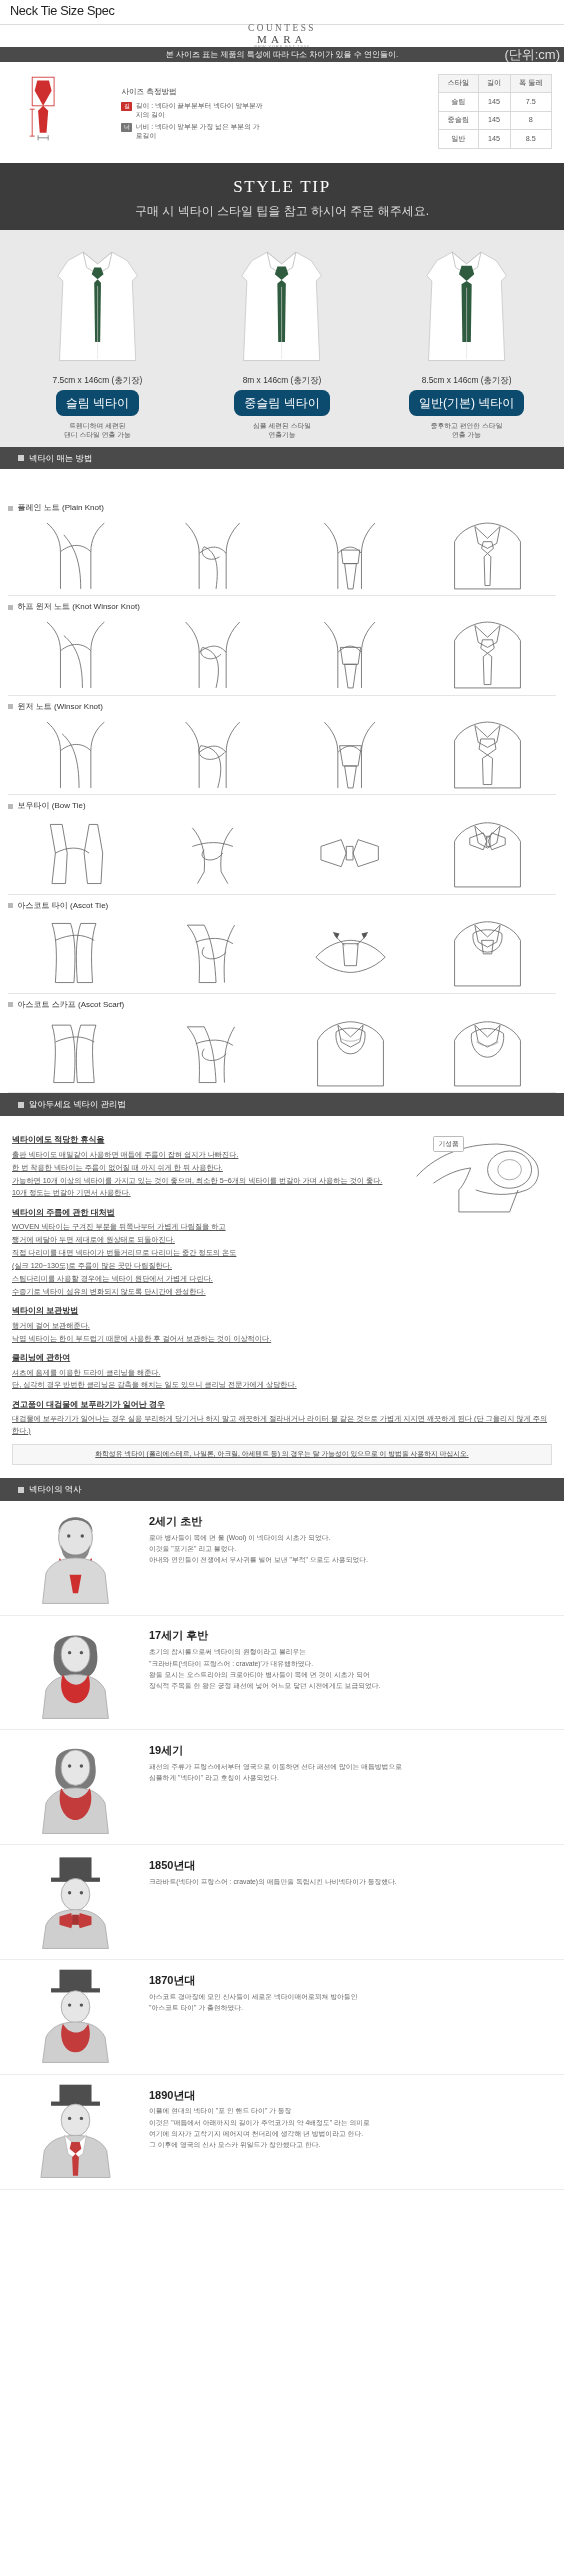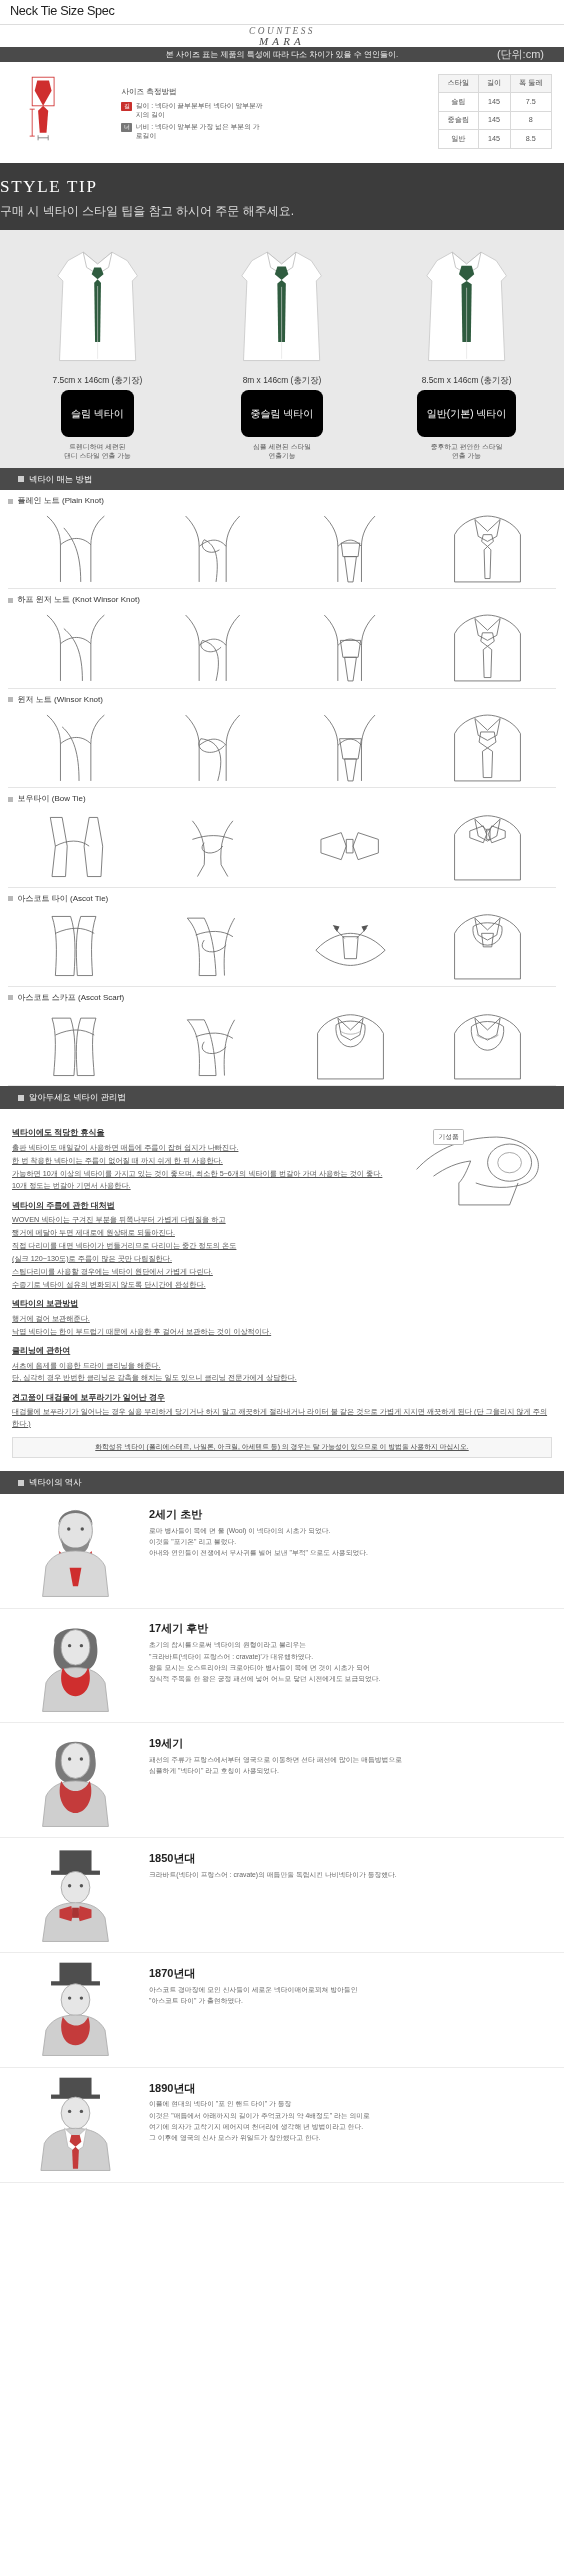--- a/index.html
+++ b/index.html
@@ -26,23 +26,22 @@
     font-size:12.7px;
     color:#222;
     letter-spacing:-0.3px;
   }
 
   
   .brand-bar {
     height:22px;
     display:flex;
     justify-content:center;
-    align-items:flex-start;
+    align-items:center;
     padding-top:1.7px;
-    font-style:italic;
   }
   .brand-logo { text-align:center; line-height:1.05; }
   .brand-logo .b1 {
     font-family:"Liberation Serif", serif;
     font-size:9.3px;
     letter-spacing:2.5px;
     color:#6b6b6b;
   }
   .brand-logo .b2 {
     font-family:"Liberation Serif", serif;
@@ -62,22 +61,22 @@
     color:#f0f0f0;
     height:15px;
     display:flex;
     align-items:center;
     justify-content:center;
     font-size:8px;
     position:relative;
   }
   .notice-strip .unit {
     position:absolute;
-    right:20px;
-    font-size:11px;
+    right:4px;
+    font-size:13px;
     color:#ddd;
   }
 
   
   .spec-section {
     display:flex;
     padding:10px 12px 13.5px 12px;
     gap:8.4px;
     align-items:flex-start;
   }
@@ -116,20 +115,21 @@
     padding:3.4px 8.4px;
     text-align:center;
     color:#555;
   }
   table.spec-table th { background:#f4f4f4; color:#444; font-weight:normal; }
 
   
   .styletip {
     background:#3c3c3c;
     color:#fff;
+    text-align:center;
     padding:11px 0 9.3px 0;
   }
   .styletip .st-title {
     font-family:"Liberation Serif", serif;
     font-size:17px;
     letter-spacing:1.7px;
     margin-bottom:3.4px;
   }
   .styletip .st-sub { font-size:12px; color:#ddd; }
 
@@ -137,43 +137,43 @@
     background:#e9e9e9;
     display:flex;
     padding:12px 6.8px 6.8px 6.8px;
     gap:3.4px;
   }
   .shirt-col { flex:1; text-align:center; }
   .shirt-figure { height:127px; position:relative; }
   .shirt-cap { font-size:8.4px; color:#333; margin-top:5px; }
   .shirt-name {
     display:inline-block;
-    background:#000000;
+    background:#0c4a6e;
     color:#fff;
-    font-size:10px;
-    padding:16px 10px;
+    font-size:12px;
+    padding:4px 10px;
     border-radius:7.6px;
     margin-top:4.2px;
   }
   .shirt-desc { font-size:6.8px; color:#555; margin-top:4.2px; line-height:1.4; }
 
   
   .sec-head {
     background:#4a4a4a;
     color:#fff;
     font-size:8.4px;
     padding:5px 18px;
     display:flex;
     align-items:center;
     gap:5px;
   }
   .sec-head .sq { width:6px; height:6px; background:#cfcfcf; display:inline-block; }
 
   
-  .knot-block { padding:0 8.4px; }
+  .knot-block { padding:0 8.4px;margin-top:28px; }
   .knot-row { border-bottom:0.8px solid #e5e5e5; padding:5px 0 1.7px 0; }
   .knot-title {
     font-size:8px;
     color:#333;
     display:flex;
     align-items:center;
     gap:4.2px;
     margin-bottom:1.7px;
   }
   .knot-title .sq { width:5px; height:5px; background:#b8b8b8; display:inline-block; }

